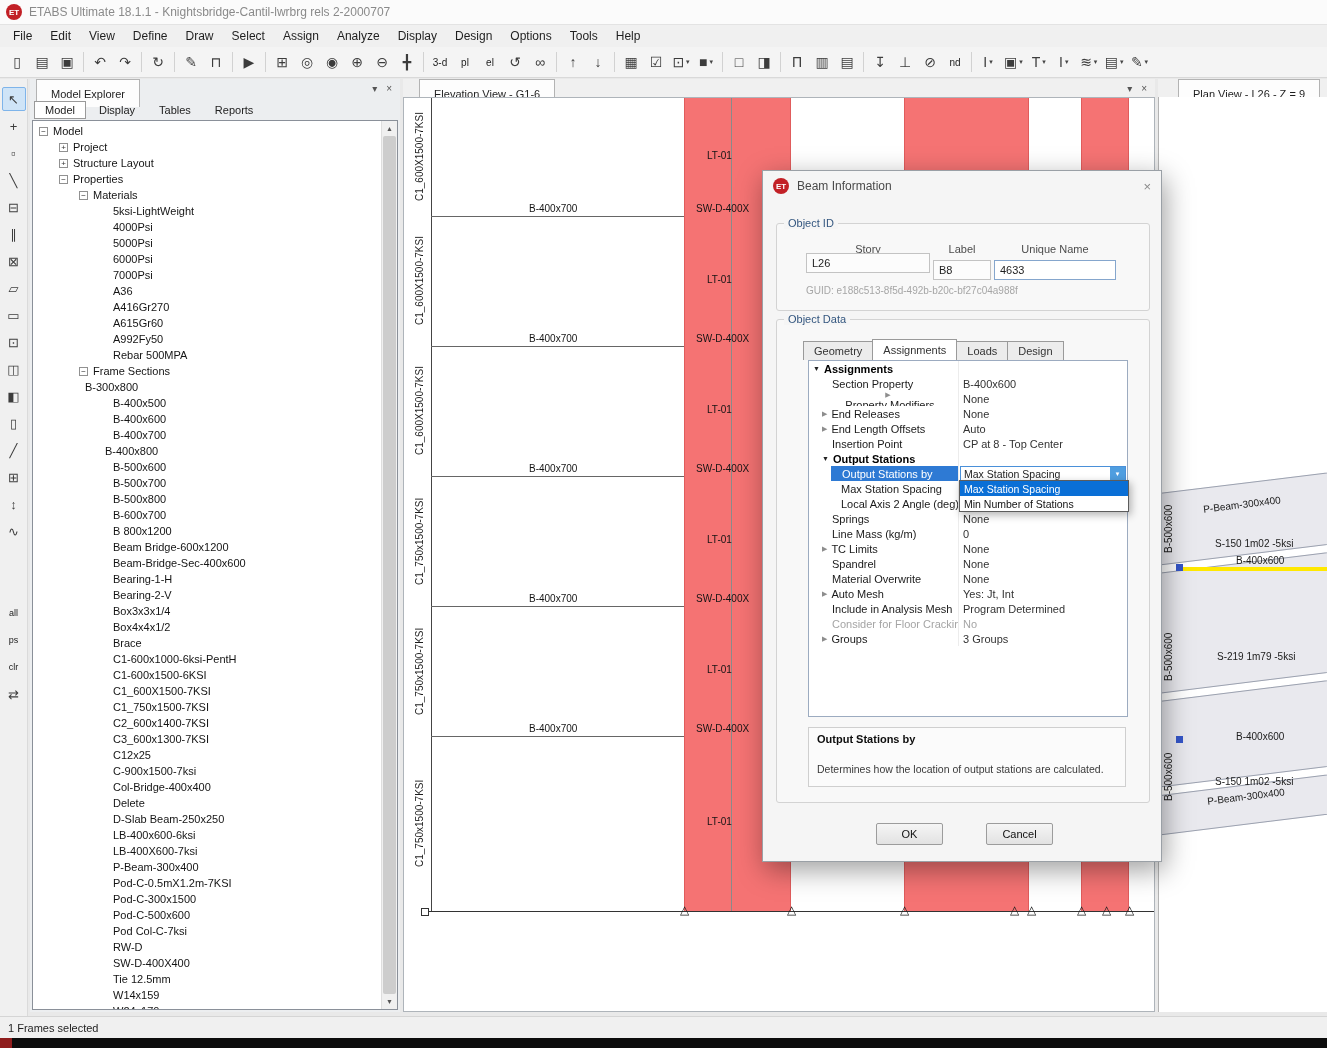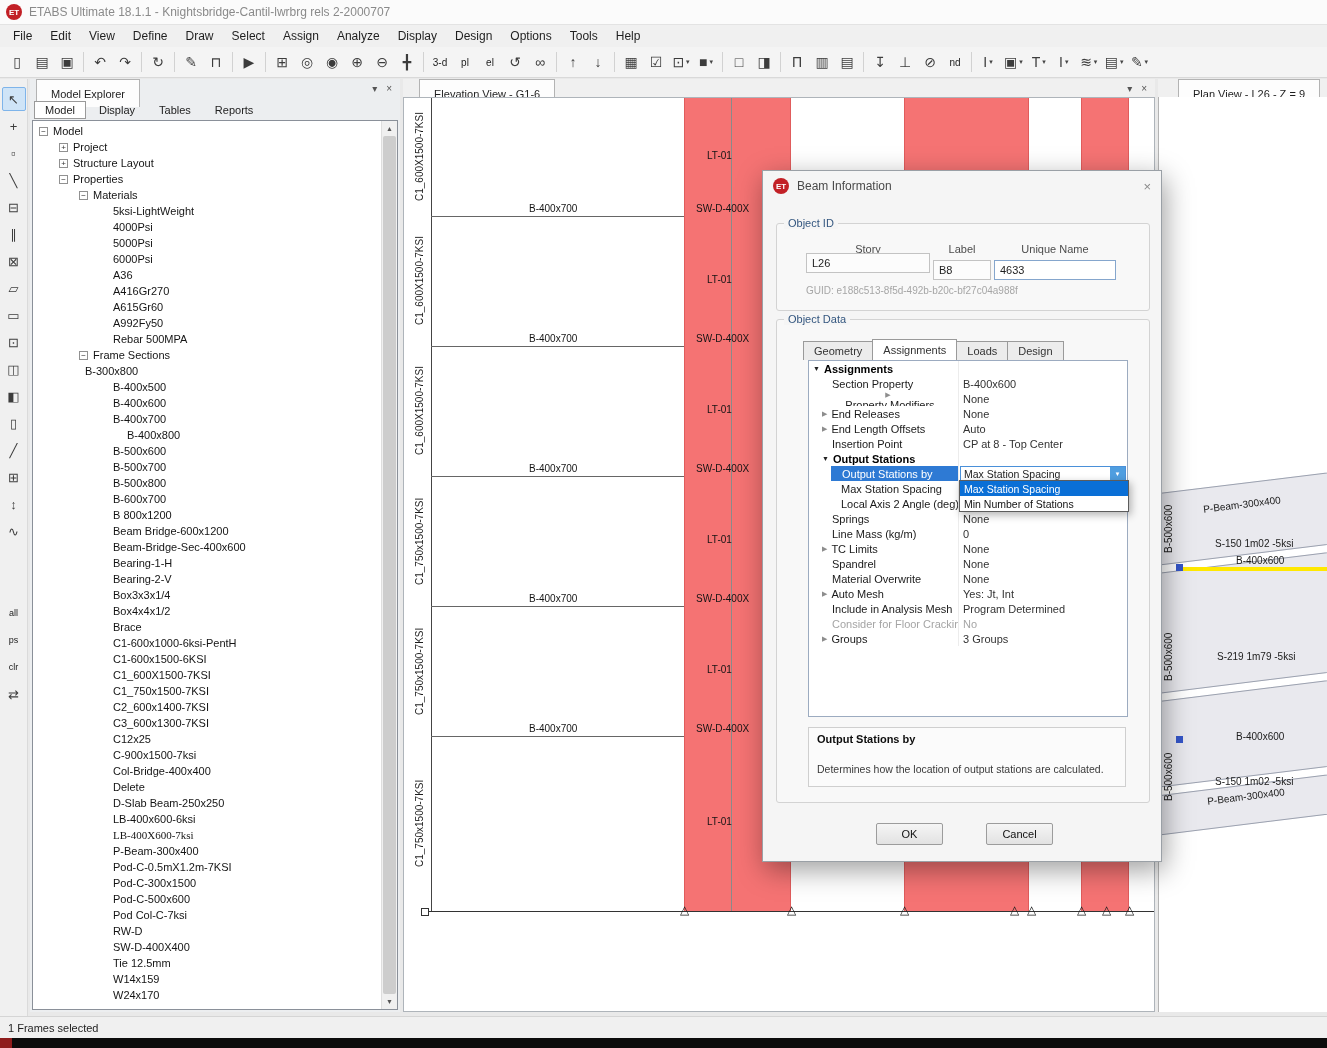--- a/index.html
+++ b/index.html
@@ -328,20 +328,23 @@
         <div class="tree-row" style="padding-left: 80px;">
           <span>4000Psi</span>
         </div>
         <div class="tree-row" style="padding-left: 80px;">
           <span>5000Psi</span>
         </div>
         <div class="tree-row" style="padding-left: 80px;">
           <span>6000Psi</span>
         </div>
         <div class="tree-row" style="padding-left: 80px;">
+          <span>7000Psi</span>
+        </div>
+        <div class="tree-row" style="padding-left: 80px;">
           <span>A36</span>
         </div>
         <div class="tree-row" style="padding-left: 80px;">
           <span>A416Gr270</span>
         </div>
         <div class="tree-row" style="padding-left: 80px;">
           <span>A615Gr60</span>
         </div>
         <div class="tree-row" style="padding-left: 80px;">
           <span>A992Fy50</span>
@@ -358,21 +361,21 @@
         </div>
         <div class="tree-row" style="padding-left: 80px;">
           <span>B-400x500</span>
         </div>
         <div class="tree-row" style="padding-left: 80px;">
           <span>B-400x600</span>
         </div>
         <div class="tree-row" style="padding-left: 80px;">
           <span>B-400x700</span>
         </div>
-        <div class="tree-row" style="padding-left: 94px;">
+        <div class="tree-row" style="padding-left: 72px;">
           <span>B-400x800</span>
         </div>
         <div class="tree-row" style="padding-left: 80px;">
           <span>B-500x600</span>
         </div>
         <div class="tree-row" style="padding-left: 80px;">
           <span>B-500x700</span>
         </div>
         <div class="tree-row" style="padding-left: 80px;">
           <span>B-500x800</span>
@@ -433,21 +436,21 @@
         </div>
         <div class="tree-row" style="padding-left: 80px;">
           <span>Delete</span>
         </div>
         <div class="tree-row" style="padding-left: 80px;">
           <span>D-Slab Beam-250x250</span>
         </div>
         <div class="tree-row" style="padding-left: 80px;">
           <span>LB-400x600-6ksi</span>
         </div>
-        <div class="tree-row" style="padding-left: 80px; font-family: Liberation Serif, serif;">
+        <div class="tree-row" style="padding-left: 80px;">
           <span>LB-400X600-7ksi</span>
         </div>
         <div class="tree-row" style="padding-left: 80px;">
           <span>P-Beam-300x400</span>
         </div>
         <div class="tree-row" style="padding-left: 80px;">
           <span>Pod-C-0.5mX1.2m-7KSI</span>
         </div>
         <div class="tree-row" style="padding-left: 80px;">
           <span>Pod-C-300x1500</span>

